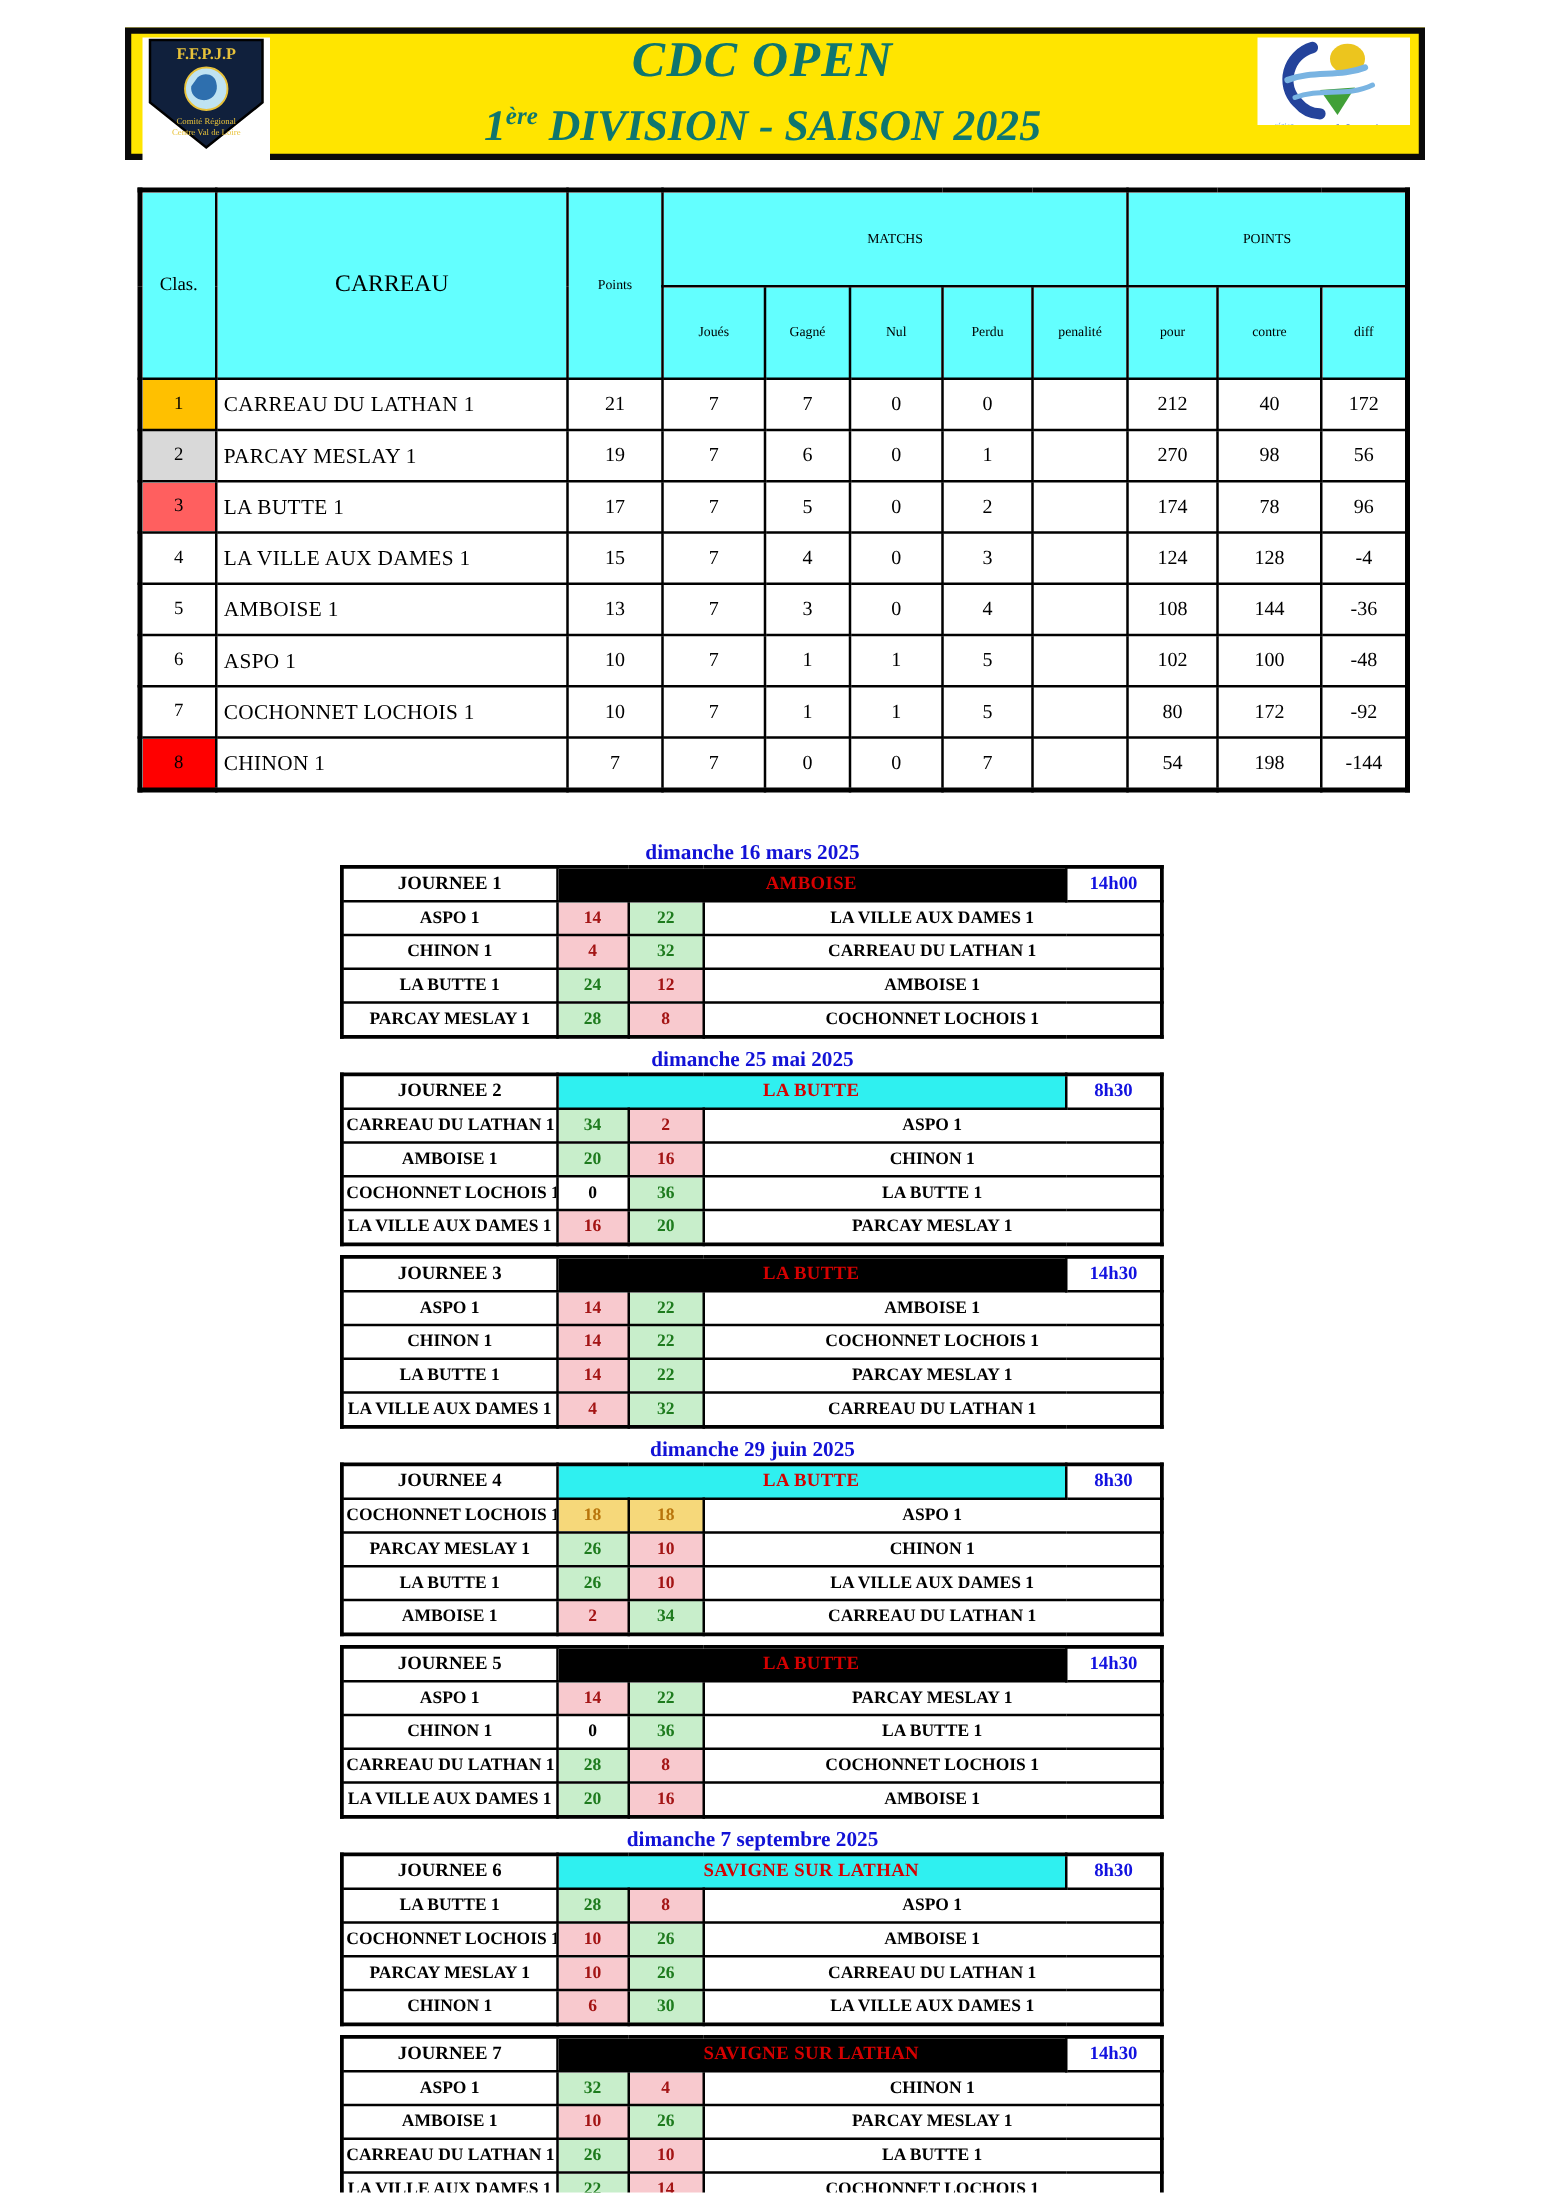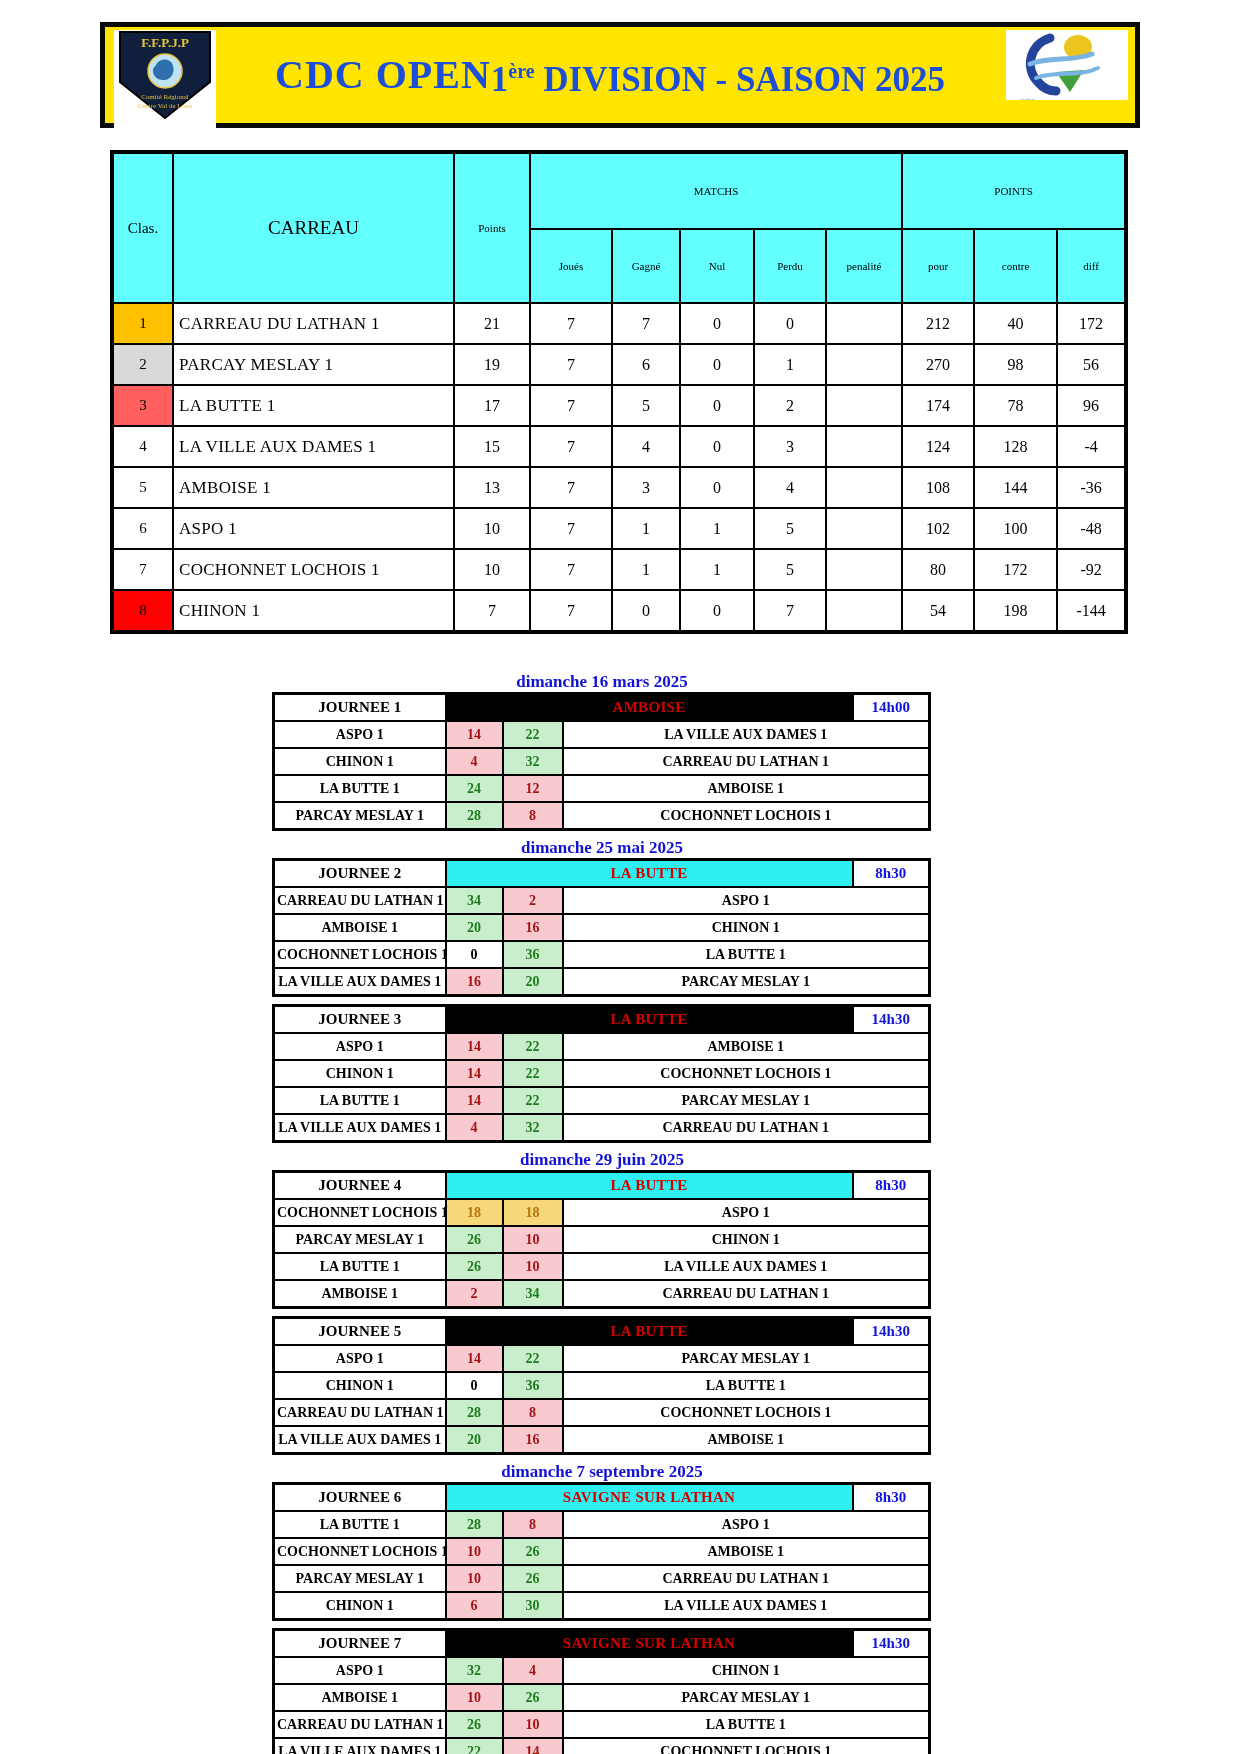--- a/index.html
+++ b/index.html
@@ -1,21 +1,21 @@
 <!DOCTYPE html>
 <html><head>
 <meta charset="utf-8">
 <style>
   html,body{margin:0;padding:0;}
   body{width:1240px;height:1754px;background:#ffffff;font-family:"Liberation Serif",serif;position:relative;}
   .page{position:absolute;left:0;top:0;width:1240px;height:1754px;overflow:hidden;}
 
   
   .header-box{position:absolute;left:100px;top:22px;width:1030px;height:96px;background:#ffe500;border:5px solid #0a0a0a;}
-  .titles{position:absolute;left:120px;right:140px;top:0;height:100%;display:flex;flex-direction:row;align-items:center;justify-content:center;color:#1d4ed8;font-weight:bold;}
+  .titles{position:absolute;left:120px;right:140px;top:0;height:100%;display:flex;flex-direction:column;align-items:center;justify-content:center;color:#0f766e;font-weight:bold;font-style:italic;}
   .title-1{font-size:40px;line-height:44px;letter-spacing:1px;}
   .title-2{font-size:35px;line-height:46px;}
   .title-2 sup{font-size:20px;}
   .logo-box{position:absolute;top:3px;background:#ffffff;overflow:hidden;}
   .logo-left{left:9px;width:102px;height:112px;}
   .logo-right{right:7px;width:122px;height:70px;}
   .region-caption{font-size:11px;font-weight:bold;font-style:italic;color:#24439b;text-align:center;margin-top:-6px;white-space:nowrap;}
   .region-small{font-size:6px;color:#5a8fd0;text-align:left;margin:-2px 0 0 14px;line-height:5px;}
 
   

